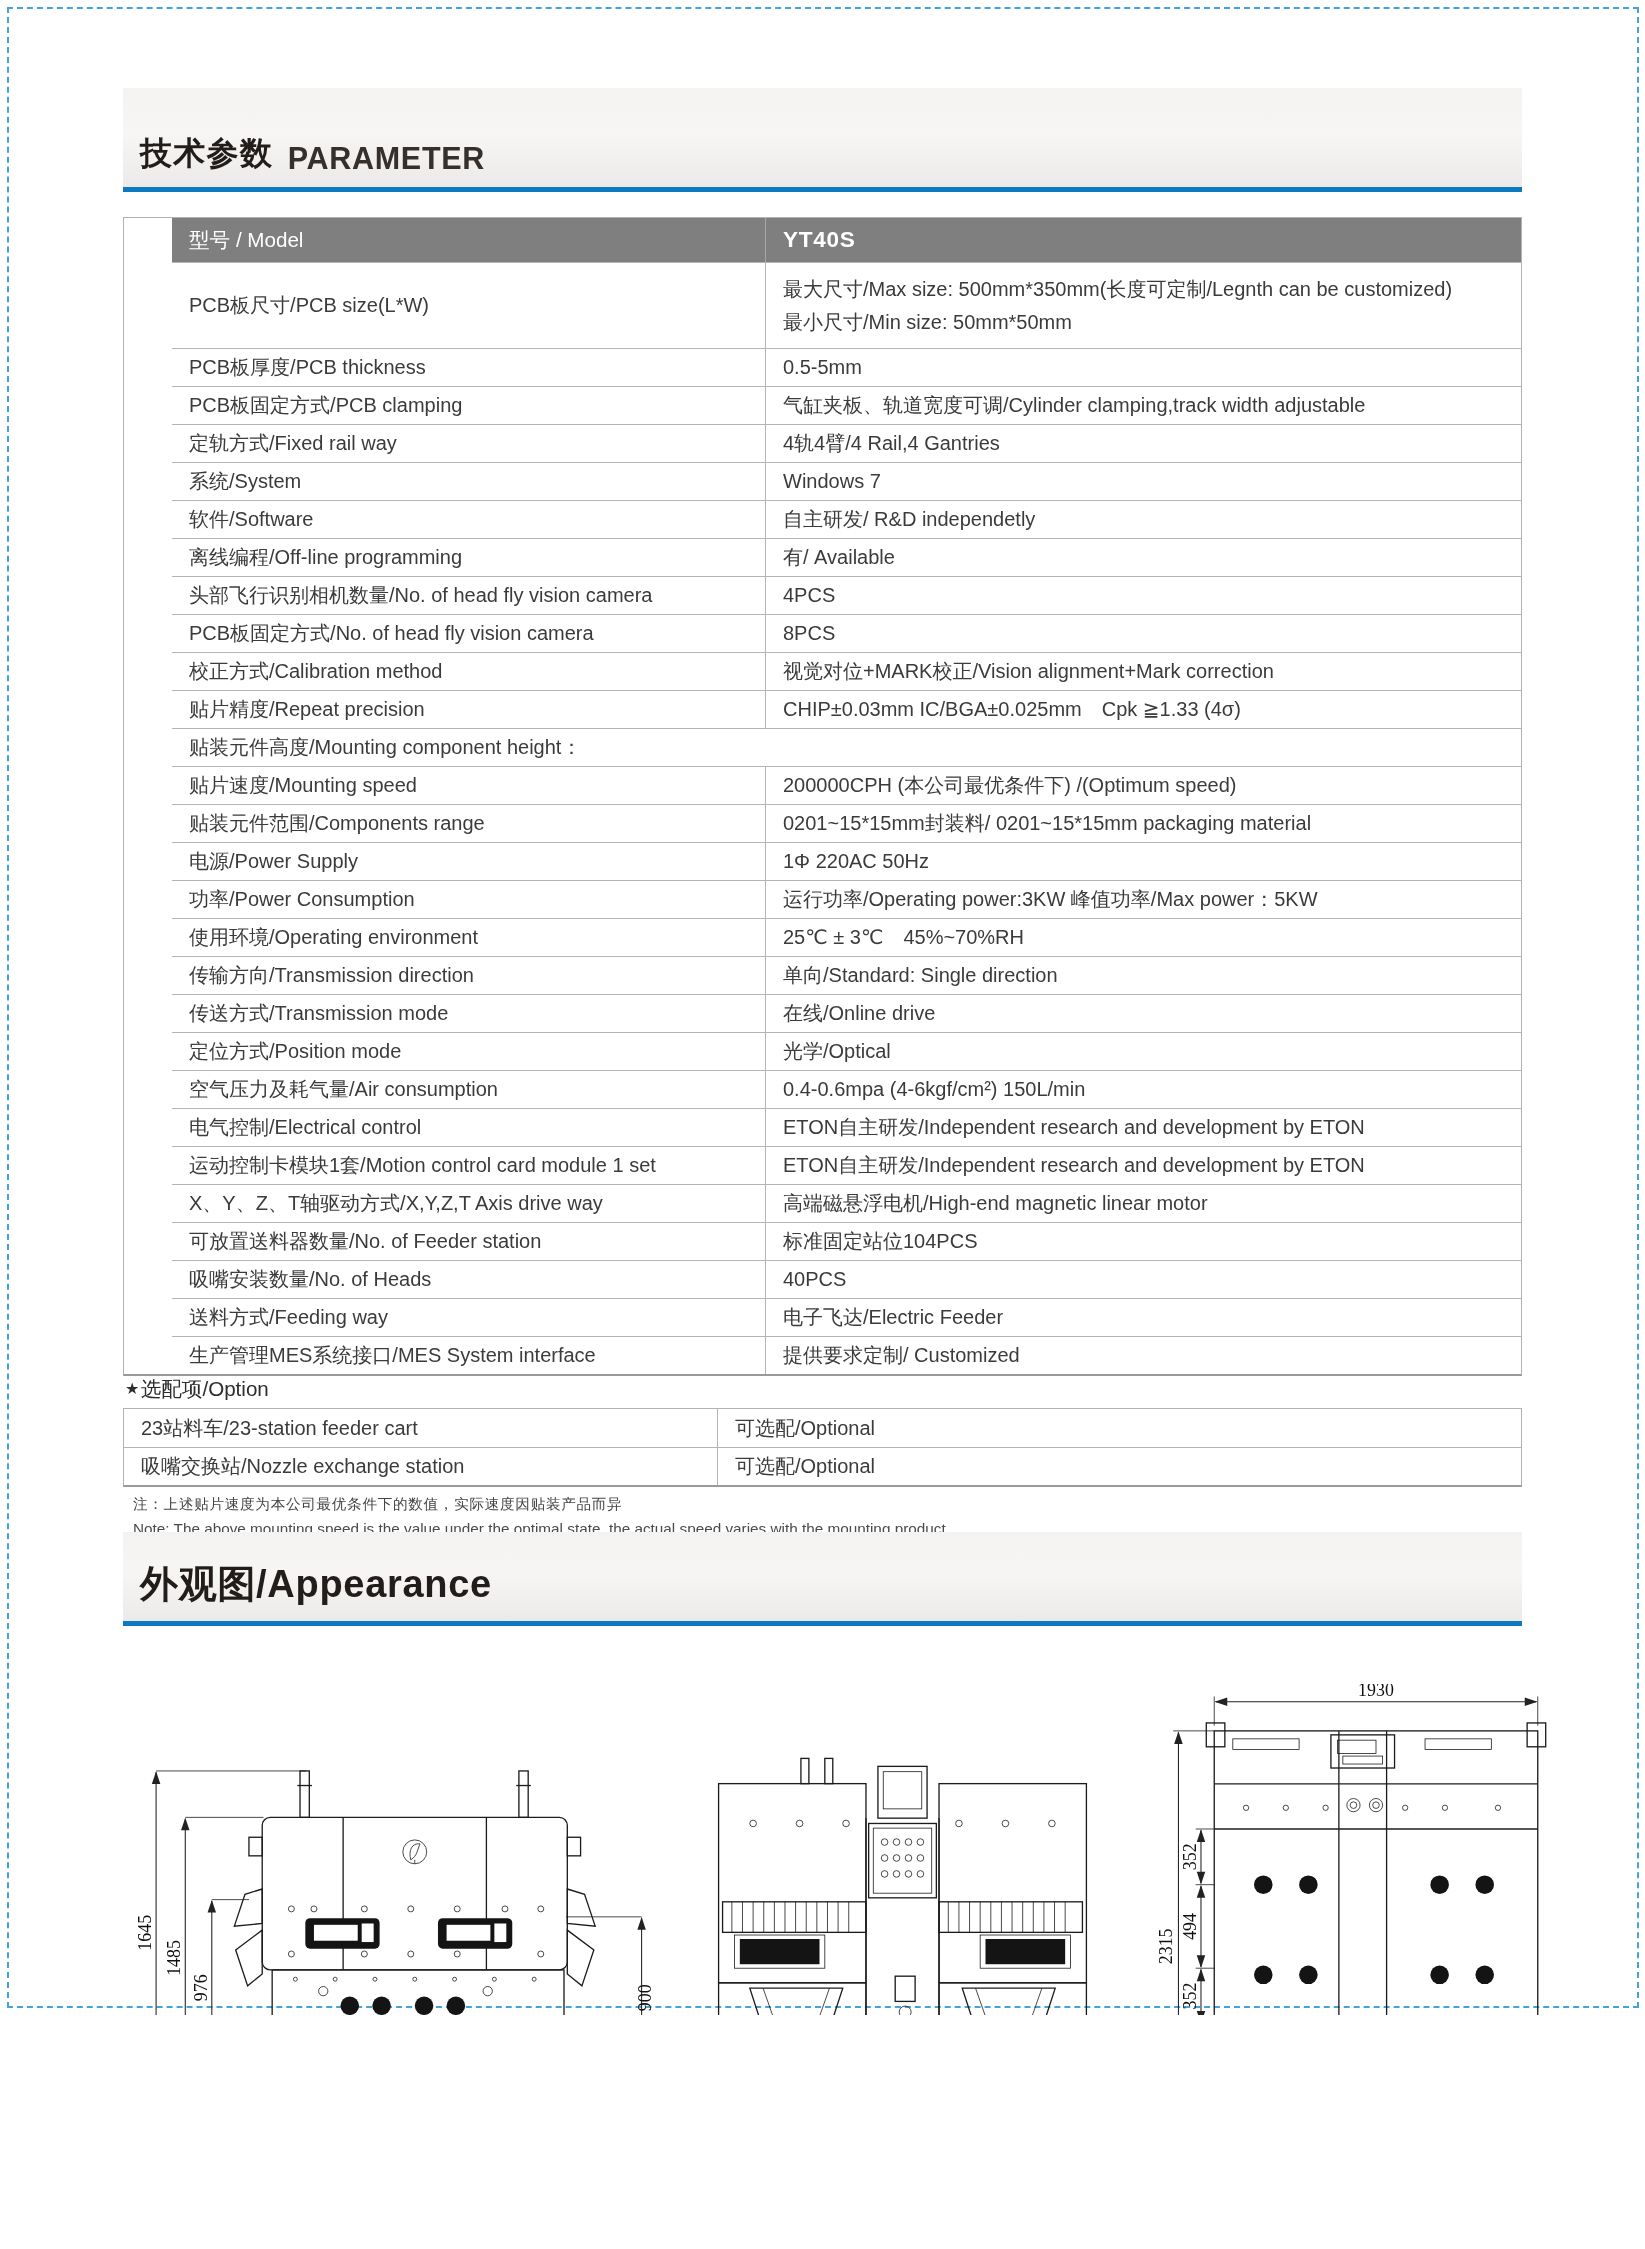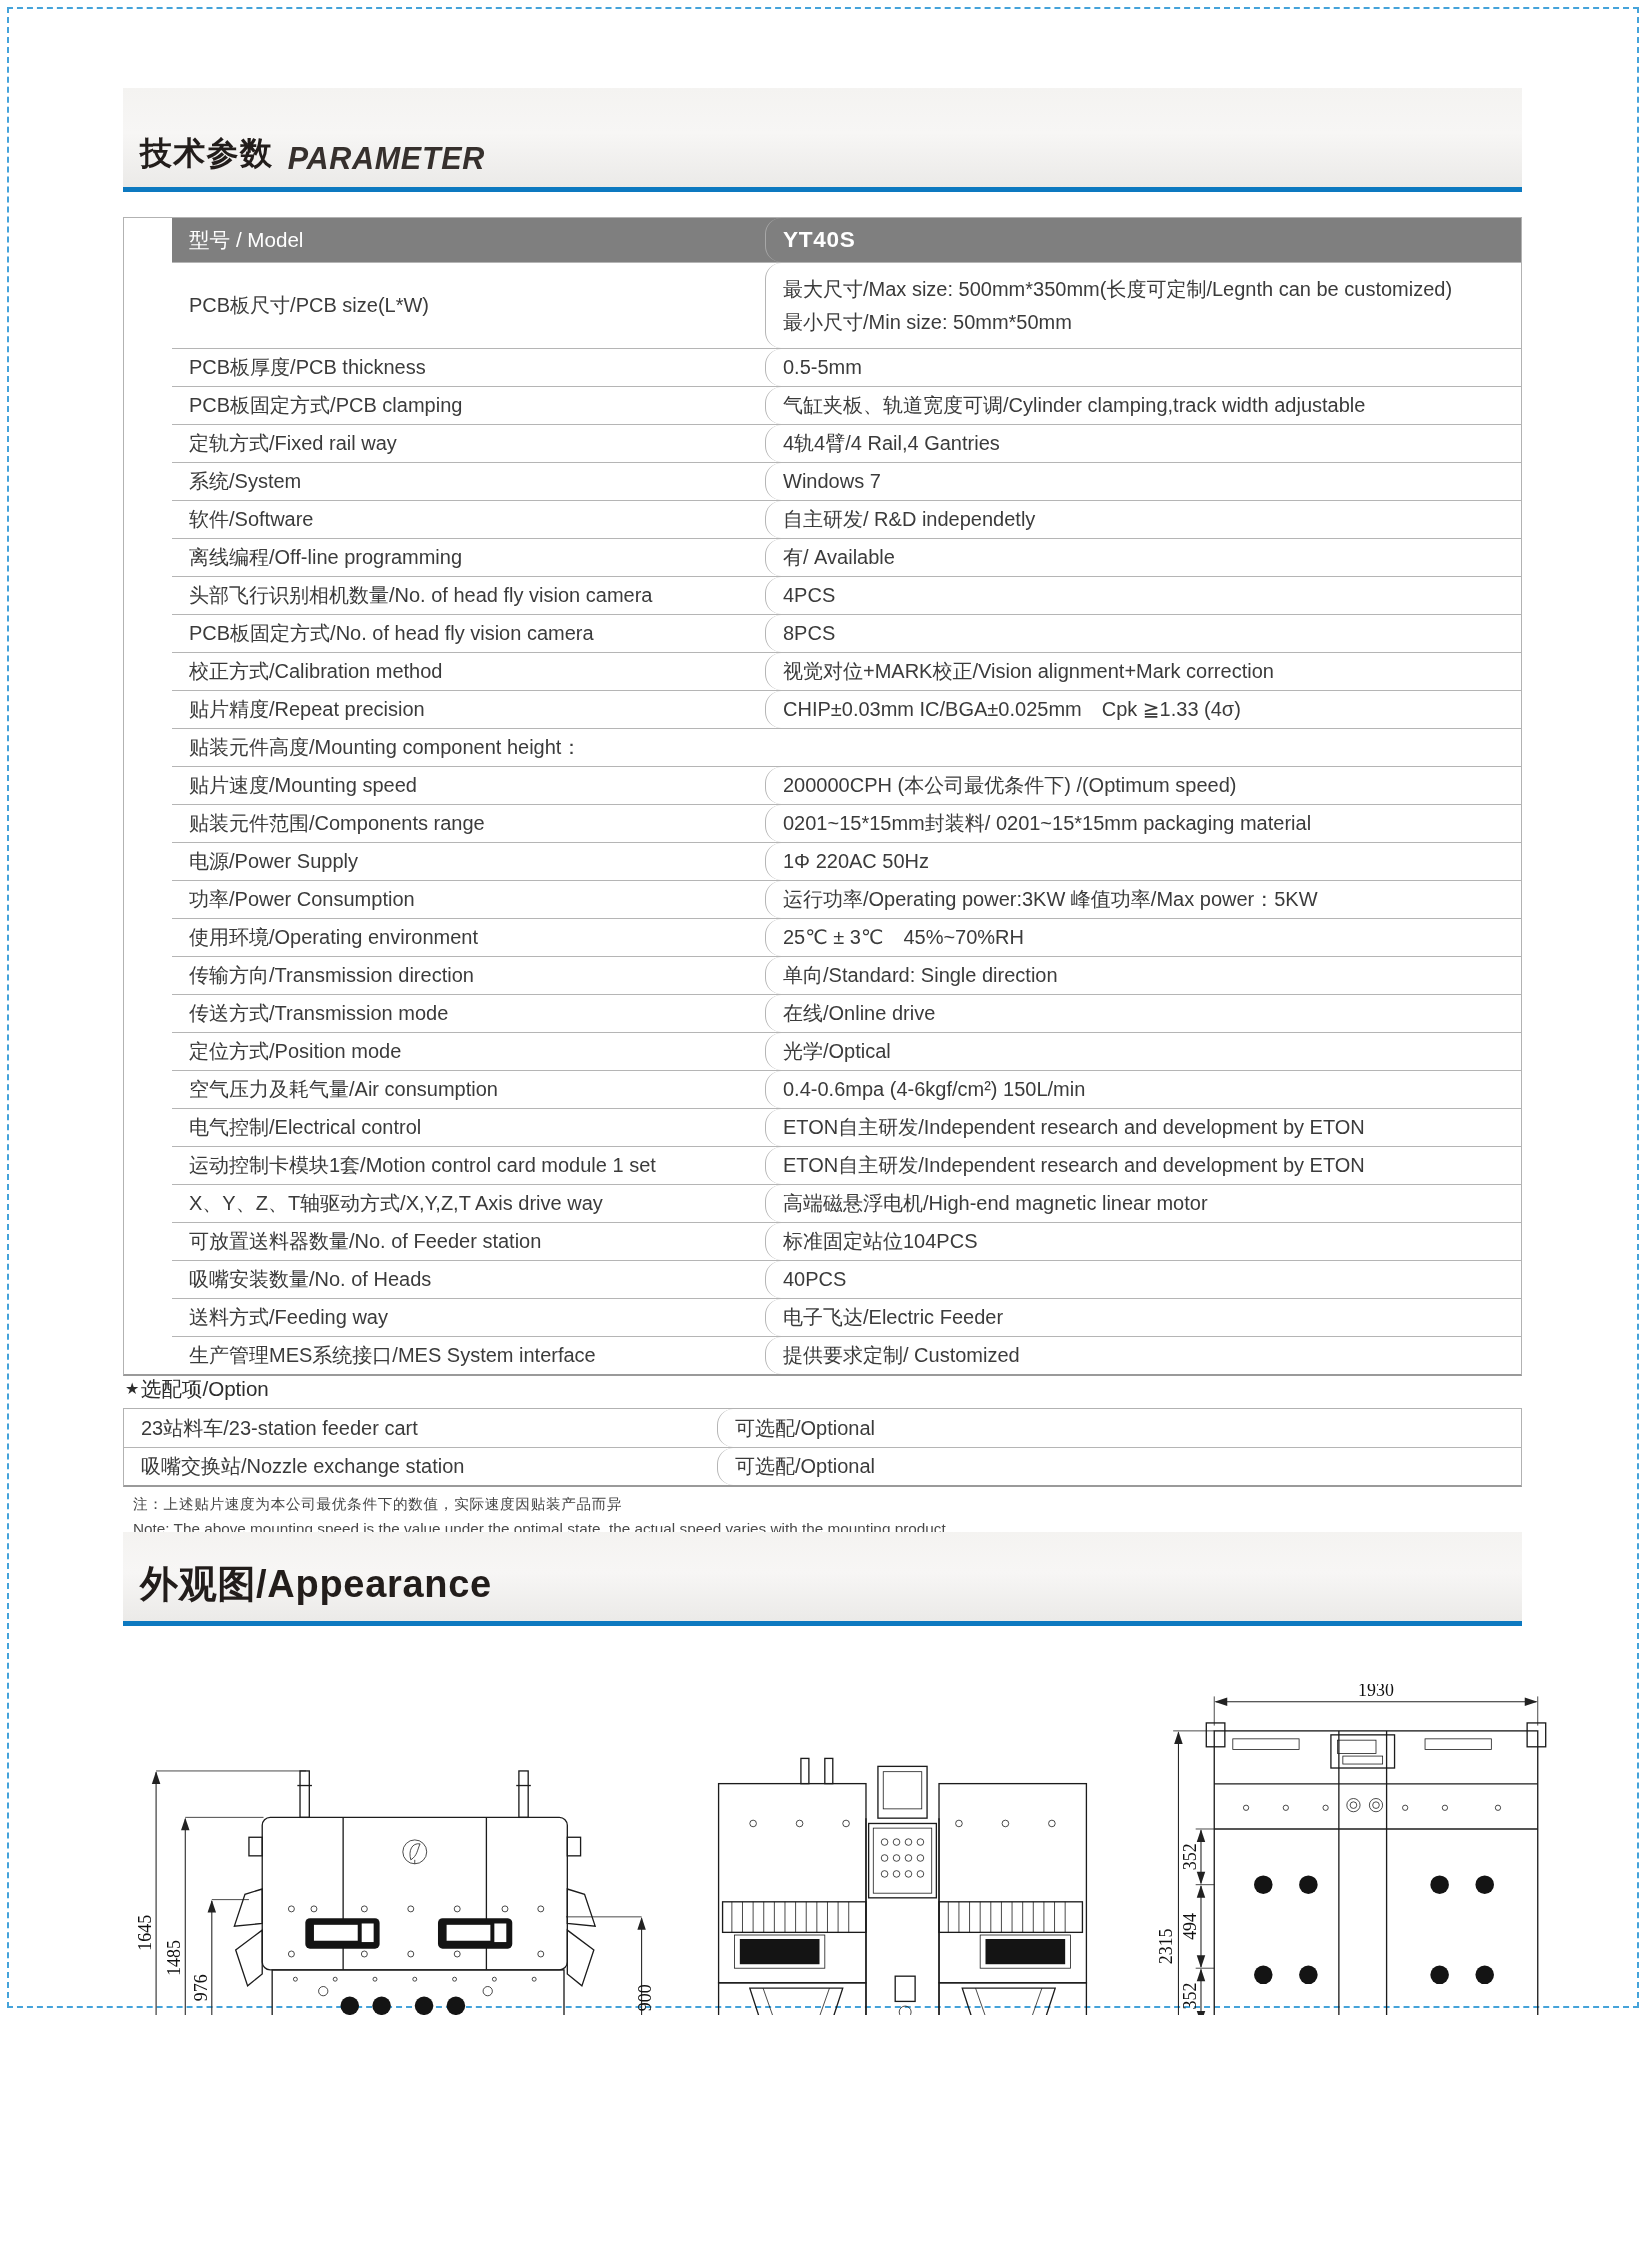--- a/index.html
+++ b/index.html
@@ -11,37 +11,37 @@
     border:2px dashed #45a3da;pointer-events:none;}
 
   
   .band{position:absolute;left:123px;width:1399px;
     background:linear-gradient(180deg,#f4f3f1 0%,#f7f6f5 45%,#ebeae8 100%);
     border-bottom:5.3px solid #0d79c0;display:flex;align-items:flex-end;
     padding:0 0 10.6px 17px;box-sizing:border-box;}
   .band-param{top:88px;height:104px;}
   .band-appearance{top:1532px;height:94px;}
   .title-cn{font-size:32px;font-weight:700;color:#221d1b;letter-spacing:1.3px;}
-  .title-en{font-size:30.5px;font-weight:700;color:#36302d;margin-left:14.6px;letter-spacing:0.7px;font-style:italic;}
+  .title-en{font-size:30.5px;font-weight:700;color:#36302d;margin-left:14.6px;letter-spacing:0.7px;}
   .title-one{font-size:38px;font-weight:700;color:#221d1b;letter-spacing:0.7px;}
 
   
   .spec-table,.option-table{
     position:absolute;left:123px;width:1399px;box-sizing:border-box;
     border:1.3px solid #b2b2b2;border-bottom:2px solid #9a9a9a;background:#fff;
   }
   .spec-table{top:217px;padding-left:48px;}
   .option-table{top:1408px;}
   .t-row{display:grid;grid-template-columns:593px 1fr;box-sizing:border-box;height:38px;border-top:1.3px solid #b5b5b5;}
   .t-row.header{height:44px;border-top:none;background:#7f7f7f;}
   .t-row.tall{height:86px;}
   .option-table .t-row:first-child{border-top:none;}
   .cell{display:flex;flex-direction:column;justify-content:center;
     padding-left:17px;font-size:20px;color:#3b3b3b;line-height:1.25;box-sizing:border-box;}
-  .cell.value{border-left:1.3px solid #b5b5b5;border-radius:16px;}
+  .cell.value{border-left:1.3px solid #b5b5b5;}
   .t-row.header .cell{color:#ffffff;font-size:20.6px;}
   .t-row.header .cell.value{font-weight:700;font-size:22.6px;letter-spacing:0.7px;border-left-color:#a8a8a8;}
   .tall .cell.value div{padding:4px 0;}
 
   .option-heading{position:absolute;left:125px;top:1375px;font-size:20.6px;color:#2d2d2d;}
   .option-heading .star{font-size:16px;position:relative;top:-2px;margin-right:1.3px;}
 
   .notes{position:absolute;left:133px;top:1495px;color:#454545;}
   .note-cn{font-size:14.6px;margin-bottom:6px;letter-spacing:0.7px;}
   .note-en{font-size:15.3px;color:#4a4a4a;}

